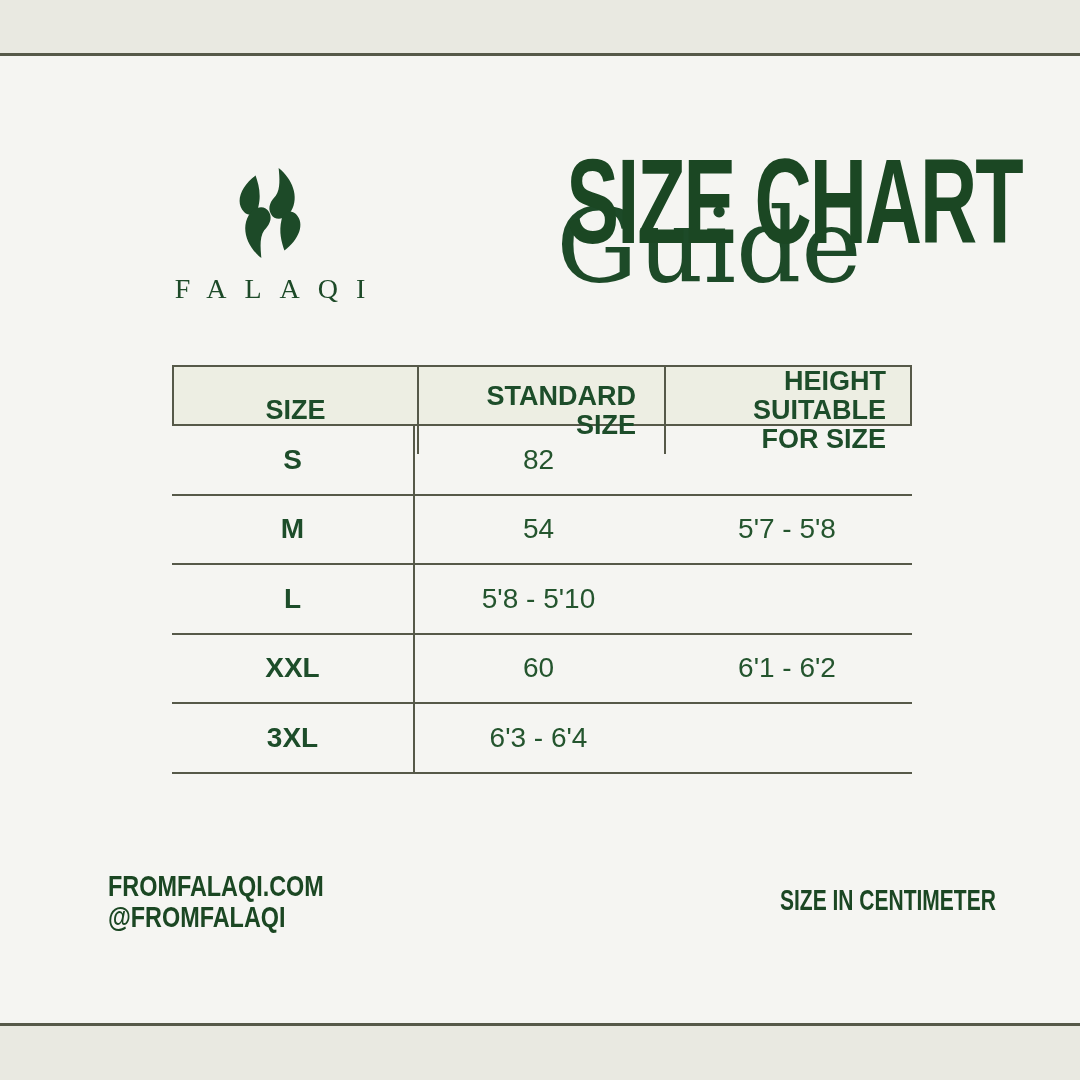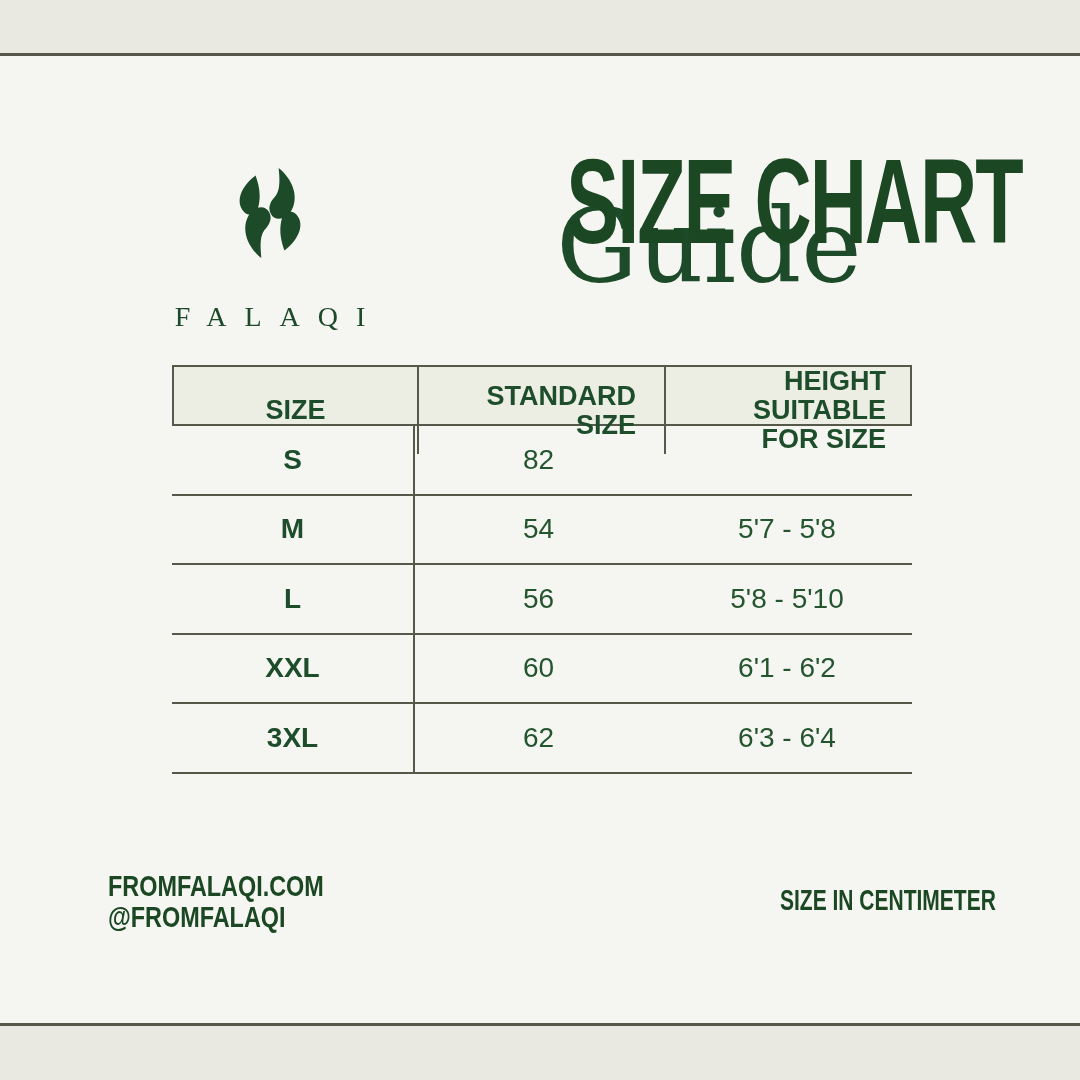--- a/index.html
+++ b/index.html
@@ -12,21 +12,21 @@
   }
   .sheet {
     position:absolute; left:0; right:0; top:53px; bottom:54px;
     background:#f5f5f2;
     border-top:3px solid #565949;
     border-bottom:3px solid #565949;
   }
   
   .brand {
     position:absolute; left:120px; top:165px; width:300px;
-    display:flex; flex-direction:column; align-items:center;gap:28px;
+    display:flex; flex-direction:column; align-items:center;
   }
   .logo { width:96px; height:96px; }
   .brand-name {
     margin-top:12px;
     font-family:"Liberation Serif", serif;
     font-size:28px; font-weight:400;
     letter-spacing:18px; padding-left:18px; 
     color:#1d4a28; white-space:nowrap;
   }
   
@@ -124,31 +124,29 @@
         <div class="tcell size">S</div>
         <div class="tcell">82</div>
       </div>
       <div class="trow">
         <div class="tcell size">M</div>
         <div class="tcell">54</div>
         <div class="tcell">5'7 - 5'8</div>
       </div>
       <div class="trow">
         <div class="tcell size">L</div>
-        <div class="tcell">56</div>
         <div class="tcell">5'8 - 5'10</div>
       </div>
       <div class="trow">
         <div class="tcell size">XXL</div>
         <div class="tcell">60</div>
         <div class="tcell">6'1 - 6'2</div>
       </div>
       <div class="trow">
         <div class="tcell size">3XL</div>
-        <div class="tcell">62</div>
         <div class="tcell">6'3 - 6'4</div>
       </div>
     </div>
   </div>
 
   <div class="footer-left">
     <div>FROMFALAQI.COM</div>
     <div>@FROMFALAQI</div>
   </div>
   <div class="footer-right">SIZE IN CENTIMETER</div>

